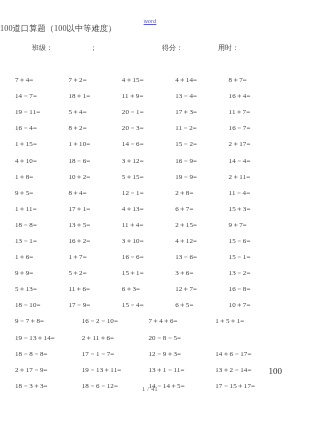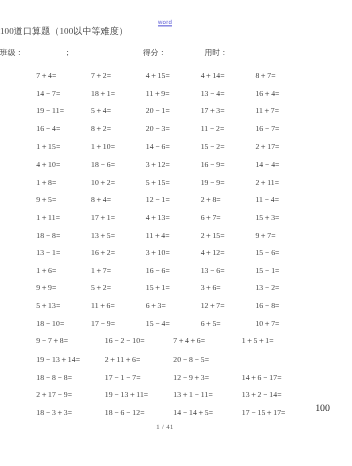--- a/index.html
+++ b/index.html
@@ -39,36 +39,37 @@
   .title {
     font-size: 8.2px;
     color: #474747;
     margin-top: 9px;
     letter-spacing: 0.1px;
     white-space: nowrap;
   }
   
   .meta-row {
     margin-top: 9px;
+    padding-left: 32px;
     padding-right: 28px;
     font-size: 7px;
     color: #4a4a4a;
     display: flex;
     align-items: baseline;
     white-space: nowrap;
   }
   .meta-class { width: 58px; }
   .meta-semi  { width: 72px; }
   .meta-score { width: 56px; }
   .meta-time  { }
 
   
   .grid {
-    margin-top: 8px;
-    padding-left: 33px;
+    margin-top: 19px;
+    padding-left: 15px;
     padding-right: 18px;
   }
   .prow {
     display: flex;
     height: 16.1px;
     align-items: center;
     white-space: nowrap;
   }
   .prow .cell {
     font-size: 7px;
@@ -76,21 +77,21 @@
     letter-spacing: 0.1px;
   }
   
   .prow.c5 .cell { width: 20%; }
   
   .prow.c4 .cell { width: 25%; font-family: Liberation Serif, serif; }
 
   
   .bignum {
     position: absolute;
-    right: 0;
+    right: 18px;
     top: 366px;
     font-size: 9px;
     font-weight: normal;
     color: #2d2d2d;
     font-family: "Liberation Serif", "DejaVu Serif", serif;
   }
   
   .footer {
     position: absolute;
     left: 0; right: 0;

